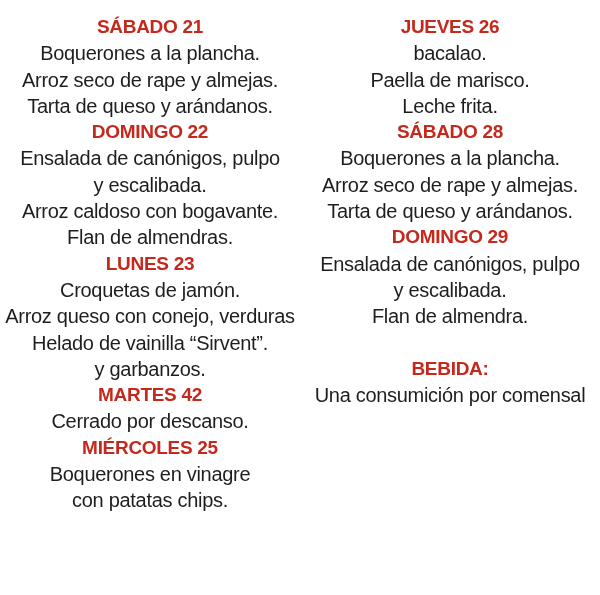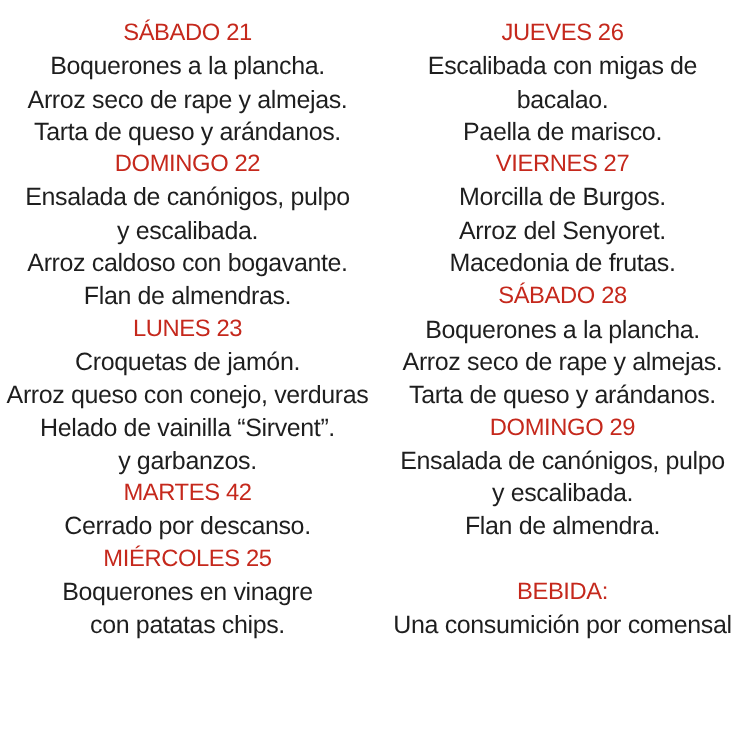--- a/index.html
+++ b/index.html
@@ -33,21 +33,21 @@
   }
   .line {
     height: 26.3px;
     line-height: 26.3px;
     text-align: center;
     white-space: nowrap;
     letter-spacing: -0.3px;
   }
   .heading {
     color: var(--heading-color, #c5281c);
-    font-weight: normal;
+    font-weight: bold;
     font-size: 19px;
   }
   .dish {
     color: var(--body-color, #1e1e1e);
     font-size: 20px;
   }
 </style>
 </head>
 <body>
 
@@ -79,29 +79,23 @@
       </div>
       <div class="section">
         <div class="line heading">MIÉRCOLES 25</div>
         <div class="line dish">Boquerones en vinagre</div>
         <div class="line dish">con patatas chips.</div>
       </div>
     </div>
   <div class="column">
       <div class="section">
         <div class="line heading">JUEVES 26</div>
-        <div class="line dish">Escalibada con migas de</div>
         <div class="line dish">bacalao.</div>
         <div class="line dish">Paella de marisco.</div>
-      </div>
-      <div class="section">
-        <div class="line heading">VIERNES 27</div>
-        <div class="line dish">Morcilla de Burgos.</div>
-        <div class="line dish">Arroz del Senyoret.</div>
-        <div class="line dish">Macedonia de frutas.</div>
+        <div class="line dish">Leche frita.</div>
       </div>
       <div class="section">
         <div class="line heading">SÁBADO 28</div>
         <div class="line dish">Boquerones a la plancha.</div>
         <div class="line dish">Arroz seco de rape y almejas.</div>
         <div class="line dish">Tarta de queso y arándanos.</div>
       </div>
       <div class="section">
         <div class="line heading">DOMINGO 29</div>
         <div class="line dish">Ensalada de canónigos, pulpo</div>

